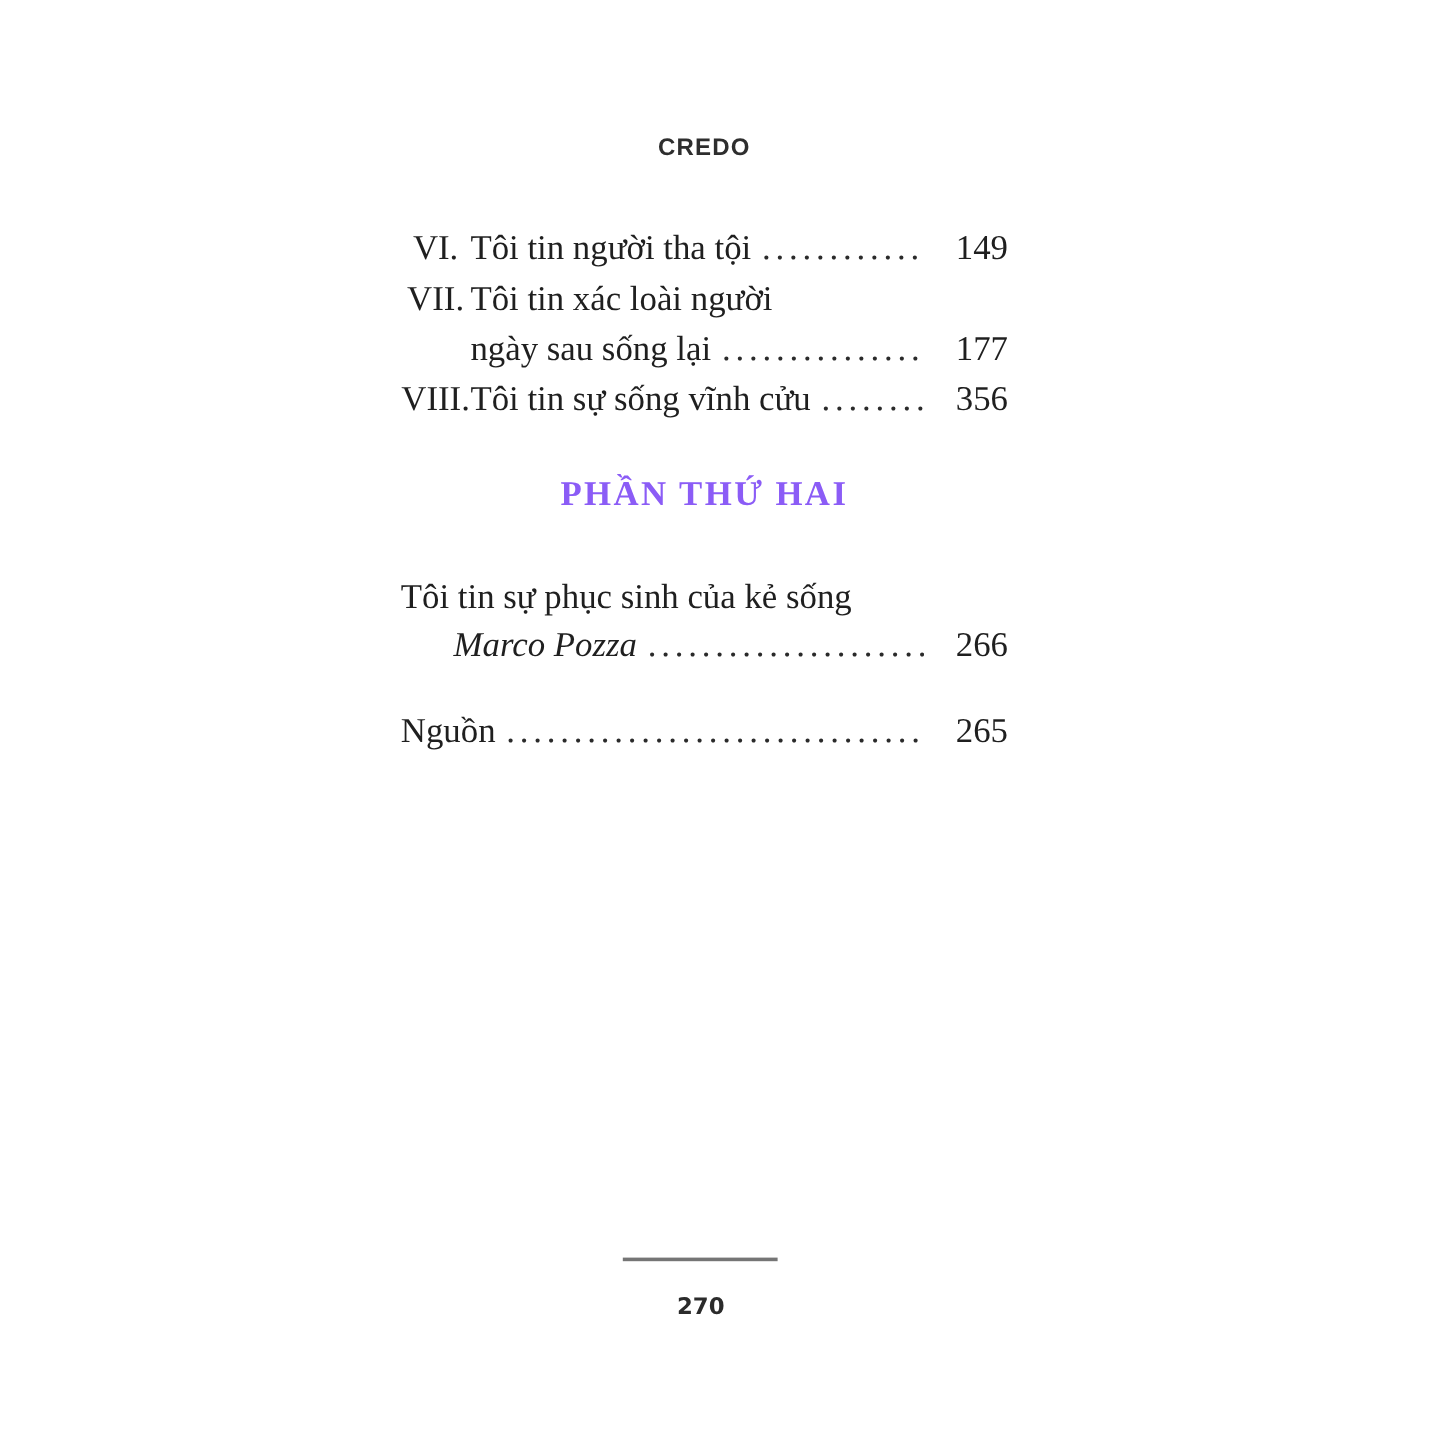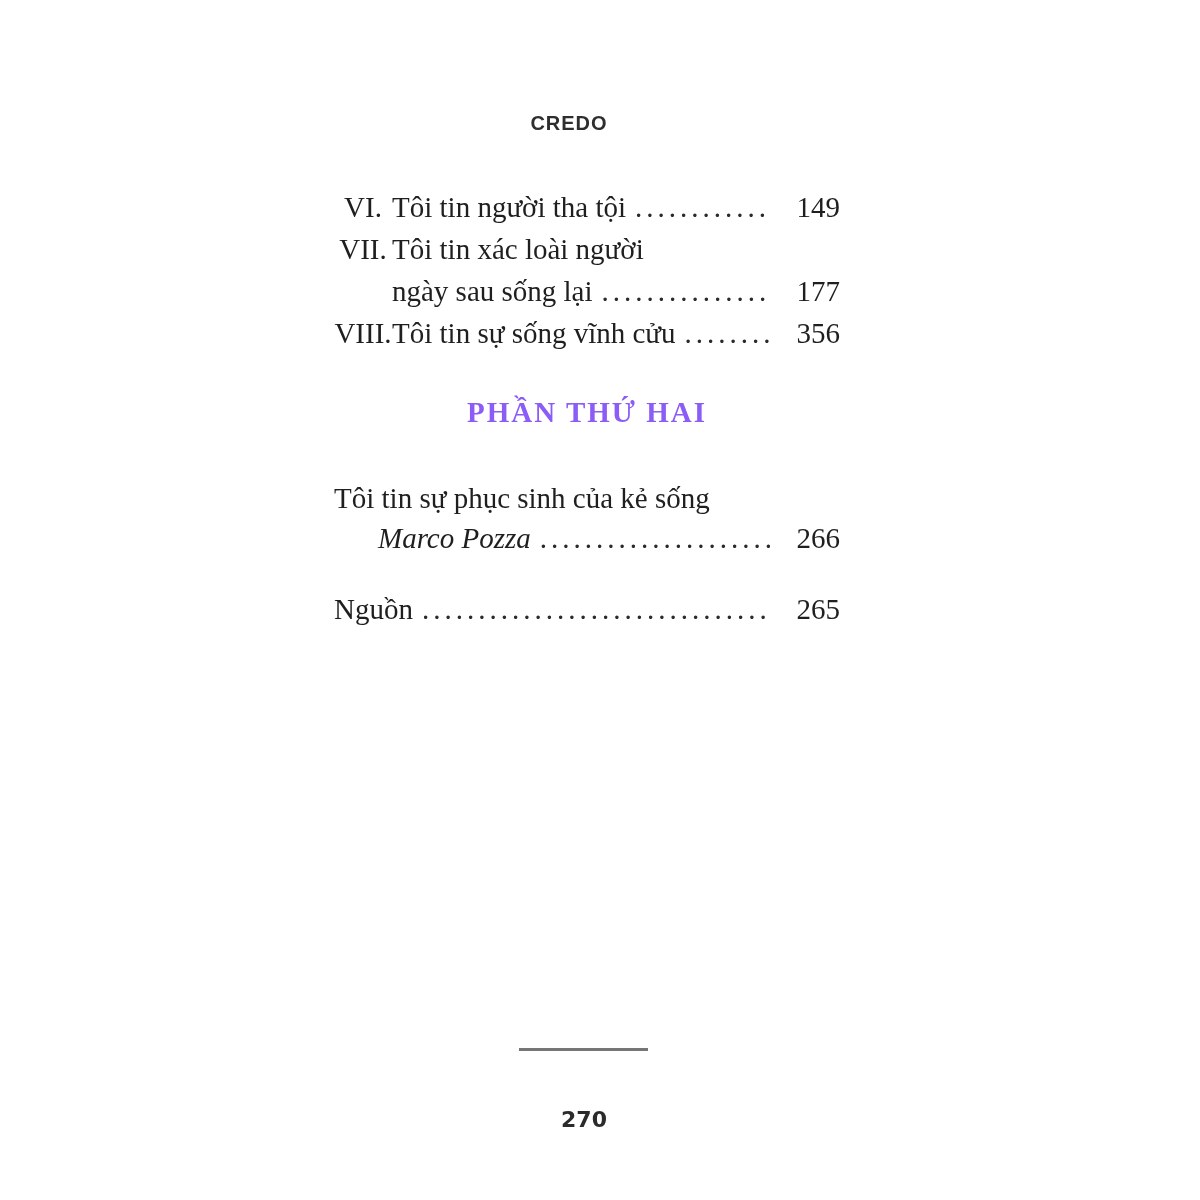--- a/index.html
+++ b/index.html
@@ -10,21 +10,21 @@
     height: 1200px;
     background: #ffffff;
     font-family: "Liberation Serif", serif;
     color: #1f1f1f;
     overflow: hidden;
   }
 
   .running-header {
     position: absolute;
     top: 112px;
-    left: 316px;
+    left: 334px;
     width: 506px;
     text-align: center;
     font-family: "Liberation Sans", sans-serif;
     font-weight: bold;
     font-size: 20px;
     letter-spacing: 1px;
     color: #2e2e2e;
   }
 
   .toc-block { position: absolute; left: 334px; width: 506px; font-size: 29px; }
@@ -80,23 +80,22 @@
   }
 
   .folio {
     position: absolute;
     top: 1078px;
     left: 334px;
     width: 500px;
     text-align: center;
     font-family: "DejaVu Sans", sans-serif;
     font-weight: bold;
-    font-size: 22px;
+    font-size: 19px;
     color: #2b2b2b;
-    margin-top: 29px;
   }
 </style>
 </head>
 <body>
 
 <div class="page">
 
   <div class="running-header">CREDO</div>
 
   <div class="toc-block toc-part1">

